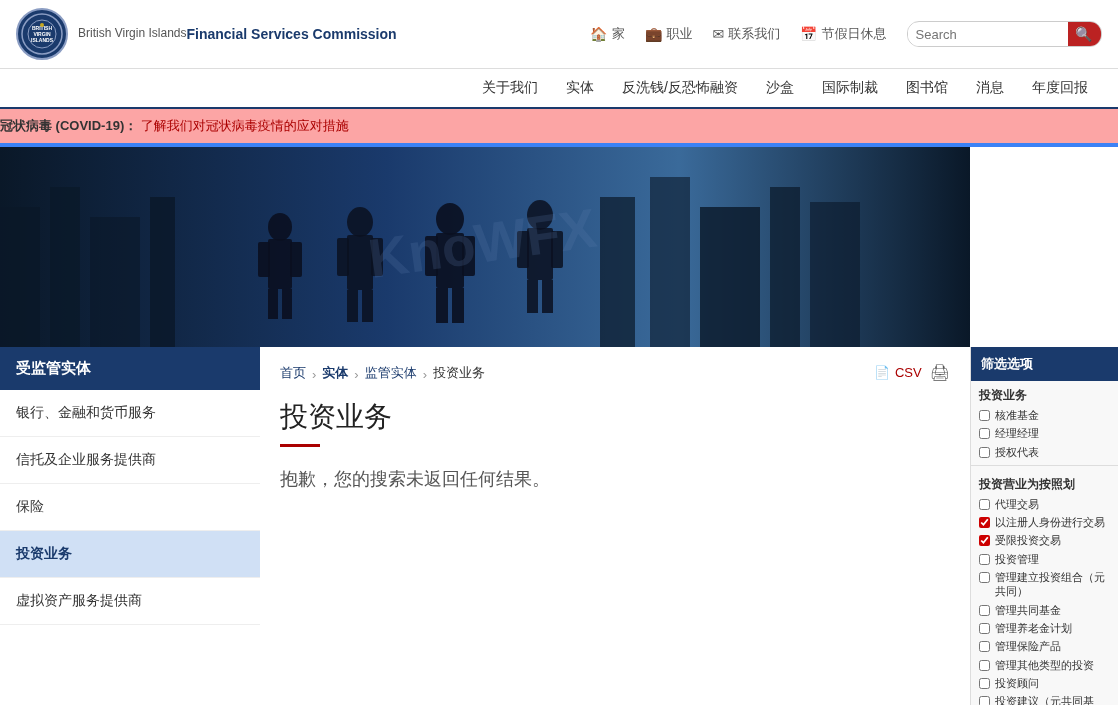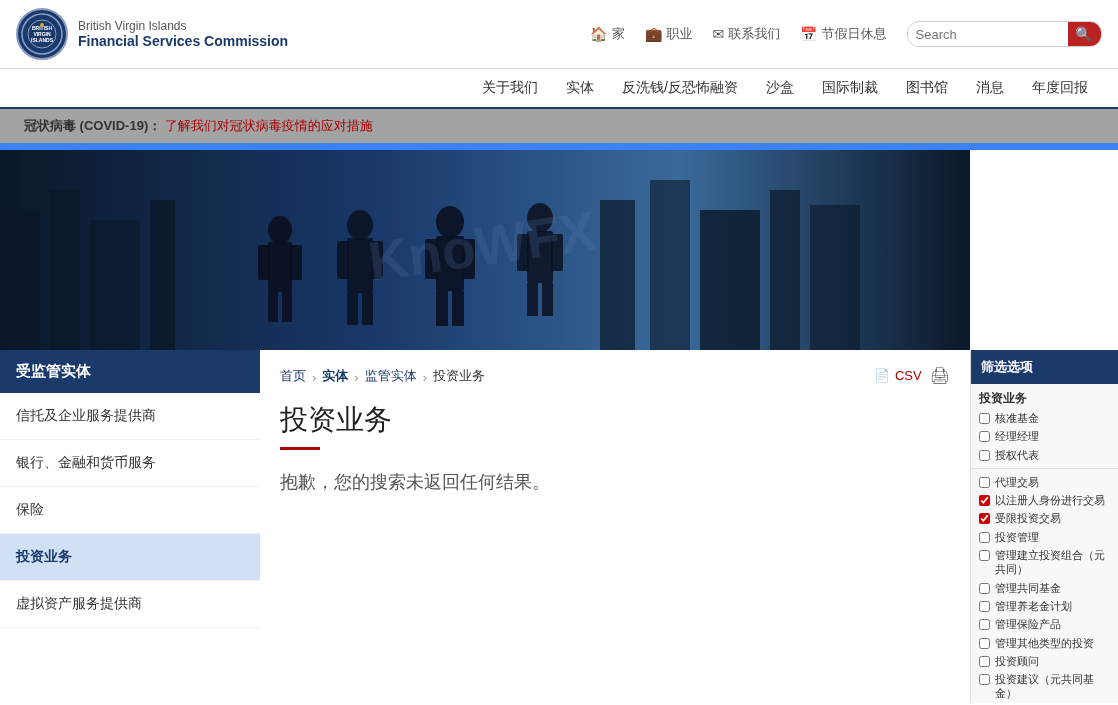--- a/index.html
+++ b/index.html
@@ -27,21 +27,21 @@
       display: flex;
       align-items: center;
       justify-content: center;
       color: #fff;
       font-size: 8px;
       text-align: center;
       border: 2px solid #8b9dc3;
     }
     .logo-text {
       display: flex;
-      flex-direction: column;
+      flex-direction: row;
     }
     .logo-text .line1 { font-size: 12px; color: #555; }
     .logo-text .line2 { font-size: 14px; font-weight: bold; color: #1a3a6c; }
 
     .top-nav {
       display: flex;
       align-items: center;
       gap: 20px;
       color: #555;
       font-size: 13px;
@@ -91,25 +91,25 @@
     .main-nav-item {
       padding: 10px 14px;
       font-size: 14px;
       color: #333;
       cursor: pointer;
       white-space: nowrap;
     }
 
     
     .covid-banner {
-      background: #a3a3a3;
-      padding: 8px 24px;
+      background: #fca5a5;
+      padding: 8px 0;
       font-size: 13px;
       color: #333;
-      border-bottom: 7px solid #3b82f6;
+      border-bottom: 4px solid #3b82f6;
     }
     .covid-banner span { font-weight: bold; }
     .covid-banner a { color: #a00; text-decoration: none; }
 
     
     .hero {
       width: 970px;
       height: 200px;
       background: linear-gradient(135deg, #1a2a4a 0%, #2a4a7a 30%, #4a6a9a 60%, #1a2a4a 100%);
       position: relative;
@@ -365,22 +365,22 @@
     <rect x="542" y="133" width="11" height="33" fill="#0a1020" opacity="0.85"></rect>
 
     <text x="485" y="115" text-anchor="middle" fill="#6080b0" opacity="0.2" font-size="55" font-weight="bold" transform="rotate(-8, 485, 115)">KnoWFX</text>
   </svg>
 </div>
 
 <div class="content-wrapper">
 
   <div class="sidebar">
     <div class="sidebar-title">受监管实体</div>
+    <div class="sidebar-item">银行、金融和货币服务</div>
     <div class="sidebar-item">信托及企业服务提供商</div>
-    <div class="sidebar-item">银行、金融和货币服务</div>
     <div class="sidebar-item">保险</div>
     <div class="sidebar-item active">投资业务</div>
     <div class="sidebar-item">虚拟资产服务提供商</div>
   </div>
 
   <div class="main-section">
 
     <div class="breadcrumb">
       <div class="breadcrumb-nav">
         <a href="#">首页</a>
@@ -420,20 +420,21 @@
     <div class="filter-item">
       <input type="checkbox" style="">
       <label>经理经理</label>
     </div>
     <div class="filter-item">
       <input type="checkbox" style="">
       <label>授权代表</label>
     </div>
 
     <div class="filter-divider"></div>
+    <div class="filter-section-title">投资营业为按照划</div>
 
     <div class="filter-item">
       <input type="checkbox" style="">
       <label>代理交易</label>
     </div>
     <div class="filter-item">
       <input type="checkbox" class="checked-red" checked="" style="accent-color: rgb(204, 0, 0);">
       <label>以注册人身份进行交易</label>
     </div>
     <div class="filter-item">

